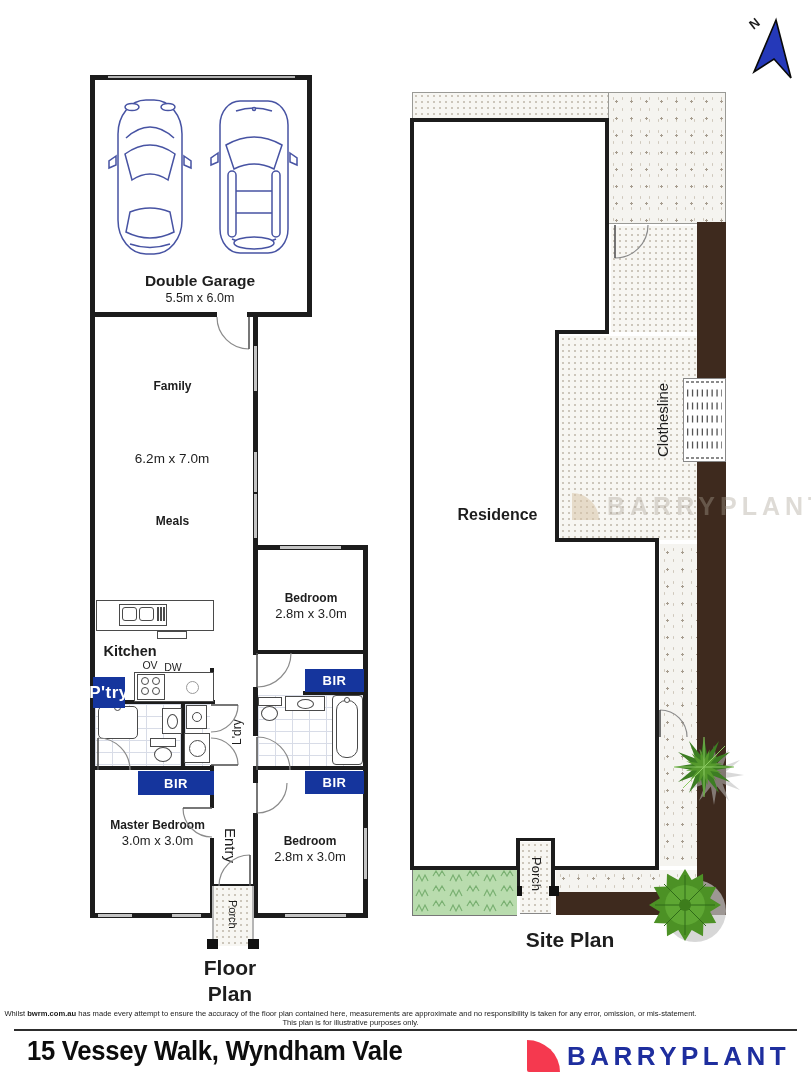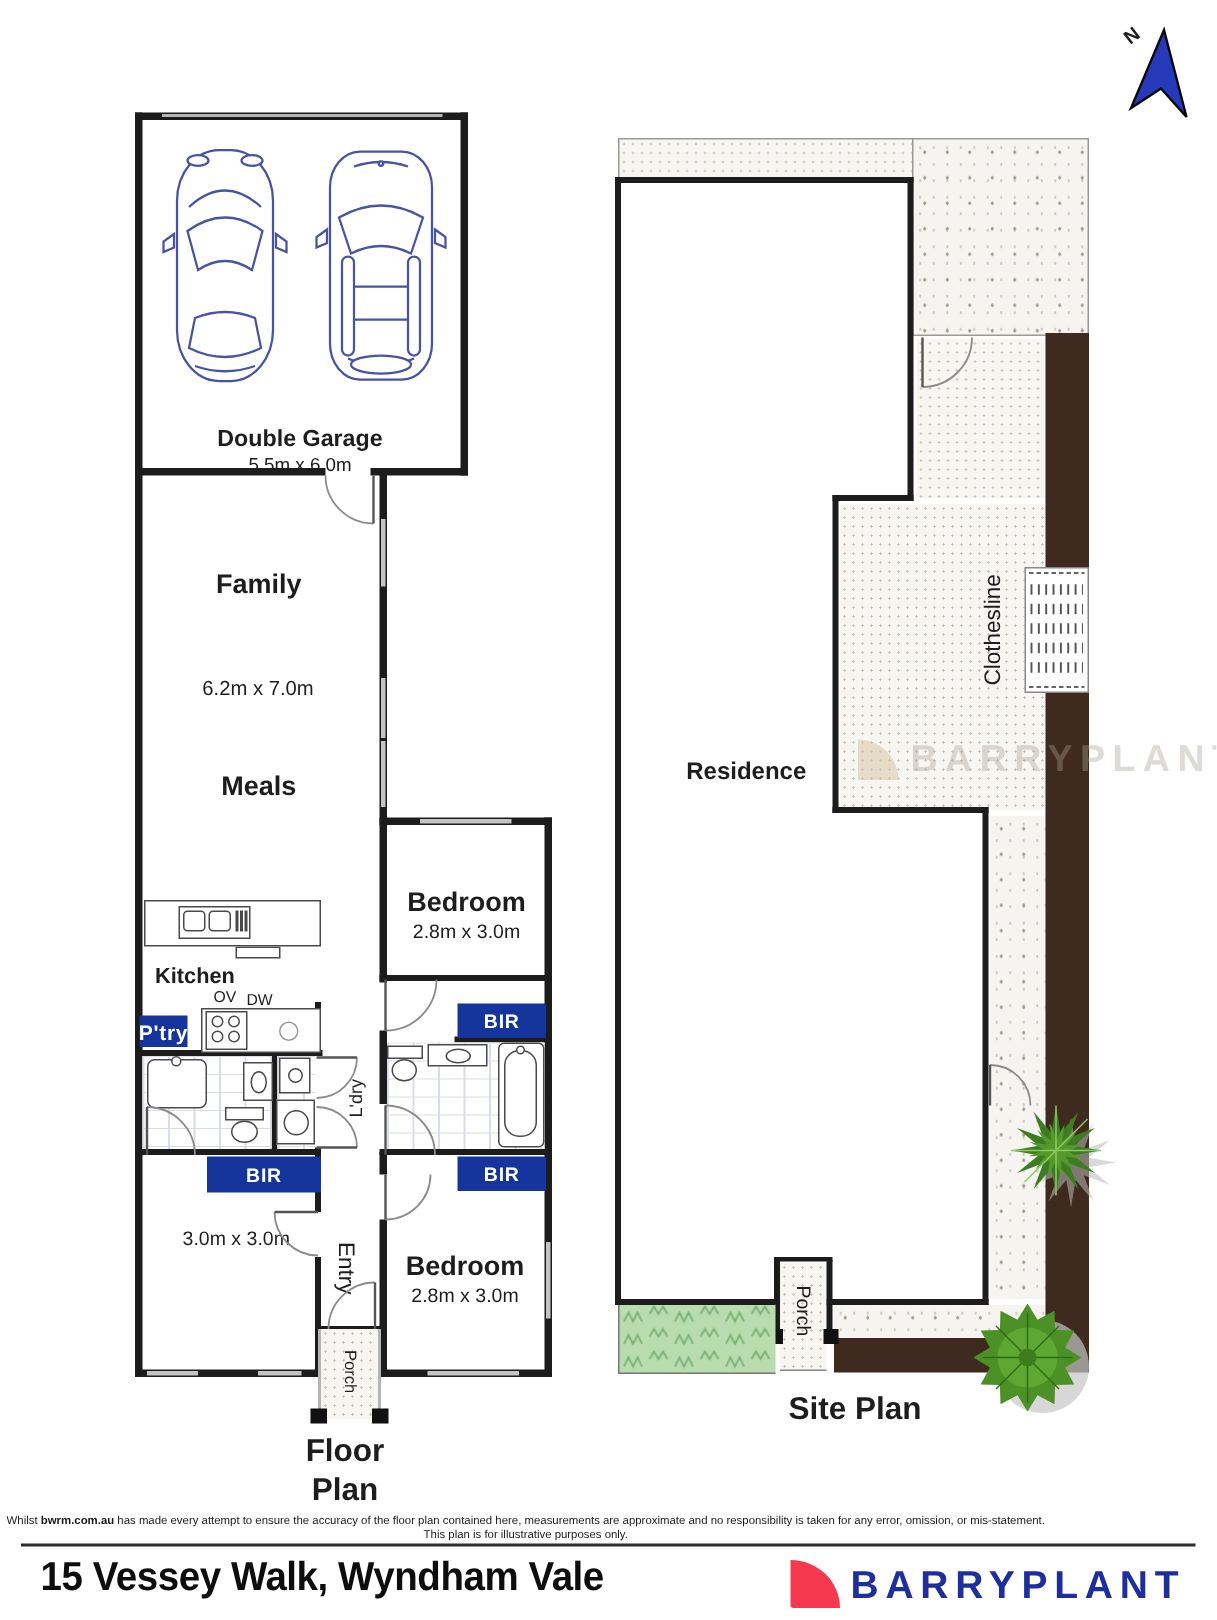--- a/index.html
+++ b/index.html
@@ -14,21 +14,21 @@
             background-image:radial-gradient(#a69c8e 1px,transparent 1.1px),radial-gradient(#cfc8bc 0.8px,transparent 0.9px);
             background-size:15px 17px,9px 11px;}
   .tile{position:absolute;background-color:#fff;
         background-image:linear-gradient(#d8dce7 1px,transparent 1px),linear-gradient(90deg,#d8dce7 1px,transparent 1px);
         background-size:17px 12px;}
   .fix{position:absolute;border:1.3px solid #4a4a4a;background:#fff;box-sizing:border-box;}
   .bluebox{position:absolute;background:#15359d;color:#fff;display:flex;align-items:center;justify-content:center;
            font-weight:bold;font-size:13px;letter-spacing:.5px;}
   .brown{position:absolute;background:#3e2a1e;}
   .lbl{position:absolute;text-align:center;line-height:1.22;}
-  .rname{font-size:18px;font-weight:bold;}
+  .rname{font-size:12px;font-weight:bold;}
   .rdim{font-size:13px;}
   .small{font-size:10.5px;}
   .title{font-size:21px;font-weight:bold;}
   .vup{position:absolute;writing-mode:vertical-rl;transform:rotate(180deg);display:flex;align-items:center;justify-content:center;}
   .vdown{position:absolute;writing-mode:vertical-rl;display:flex;align-items:center;justify-content:center;}
   .overlay{position:absolute;left:0;top:0;pointer-events:none;}
   .post{position:absolute;background:#111;}
   .watermark{position:absolute;display:flex;align-items:center;gap:8px;}
   .wm-mark{width:27px;height:27px;background:rgba(216,196,168,.55);border-radius:0 100% 0 0;}
   .wm-text{font-size:25px;font-weight:bold;letter-spacing:5px;color:rgba(168,160,146,.38);}
@@ -163,52 +163,53 @@
       <div class="fix" style="left:261px;top:706px;width:17px;height:15px;border-radius:50%;"></div>
       <div class="fix" style="left:285px;top:696px;width:40px;height:15px;">
         <div class="fix" style="left:11px;top:2px;width:17px;height:10px;border-radius:50%;"></div>
       </div>
       <div class="fix" style="left:332px;top:695px;width:31px;height:70px;border-radius:4px;">
         <div class="fix" style="left:3px;top:4px;width:22px;height:58px;border-radius:10px;"></div>
         <div class="fix" style="left:11px;top:1px;width:6px;height:6px;border-radius:50%;"></div>
       </div>
     </div>
 
-    <div class="bluebox" style="left:93px;top:677px;width:32px;height:21px;font-size:14px;">
+    <div class="bluebox" style="left:93px;top:677px;width:32px;height:31px;font-size:17px;">
       <span>P'try</span>
       </div>
     <div class="bluebox" style="left:305px;top:669px;width:59px;height:23px;">
       <span>BIR</span>
       </div>
     <div class="bluebox" style="left:138px;top:771px;width:76px;height:24px;">
       <span>BIR</span>
       </div>
     <div class="bluebox" style="left:305px;top:771px;width:59px;height:23px;">
       <span>BIR</span>
       </div>
 
     <div class="stipple" style="left:214px;top:886px;width:38px;height:60px;"></div>
     <div class="gline" style="left:212px;top:886px;width:2px;height:58px;"></div>
     <div class="gline" style="left:252px;top:886px;width:2px;height:58px;"></div>
     <div class="post" style="left:207px;top:939px;width:11px;height:10px;"></div>
     <div class="post" style="left:248px;top:939px;width:11px;height:10px;"></div>
 
-    <div class="lbl" style="left:130px;top:284px;width:140px;">
+    <div class="lbl" style="left:130px;top:272px;width:140px;">
       <div class="rname" style="font-size:15.5px;">Double Garage</div>
       <div class="rdim" style="font-size:12.5px;">5.5m x 6.0m</div>
     </div>
     <div class="lbl rname" style="left:130px;top:379px;width:85px;">Family</div>
     <div class="lbl rdim" style="left:127px;top:451px;width:90px;font-size:13.5px;">6.2m x 7.0m</div>
     <div class="lbl rname" style="left:135px;top:514px;width:75px;">Meals</div>
     <div class="lbl" style="left:99px;top:643px;width:62px;font-size:14.5px;font-weight:bold;">Kitchen</div>
     <div class="lbl small" style="left:158px;top:651px;width:30px;margin-top:10px;">DW</div>
     <div class="lbl small" style="left:136px;top:659px;width:28px;">OV</div>
     <div class="vup" style="left:228px;top:712px;width:18px;height:40px;font-size:12px;">L'dry</div>
     <div class="vdown" style="left:221px;top:815px;width:19px;height:62px;font-size:15px;">Entry</div>
     <div class="lbl" style="left:100px;top:818px;width:115px;">
+      <div class="rname">Master Bedroom</div>
       <div class="rdim">3.0m x 3.0m</div>
     </div>
     <div class="lbl" style="left:255px;top:591px;width:112px;">
       <div class="rname">Bedroom</div>
       <div class="rdim">2.8m x 3.0m</div>
     </div>
     <div class="lbl" style="left:255px;top:834px;width:110px;">
       <div class="rname">Bedroom</div>
       <div class="rdim">2.8m x 3.0m</div>
     </div>

